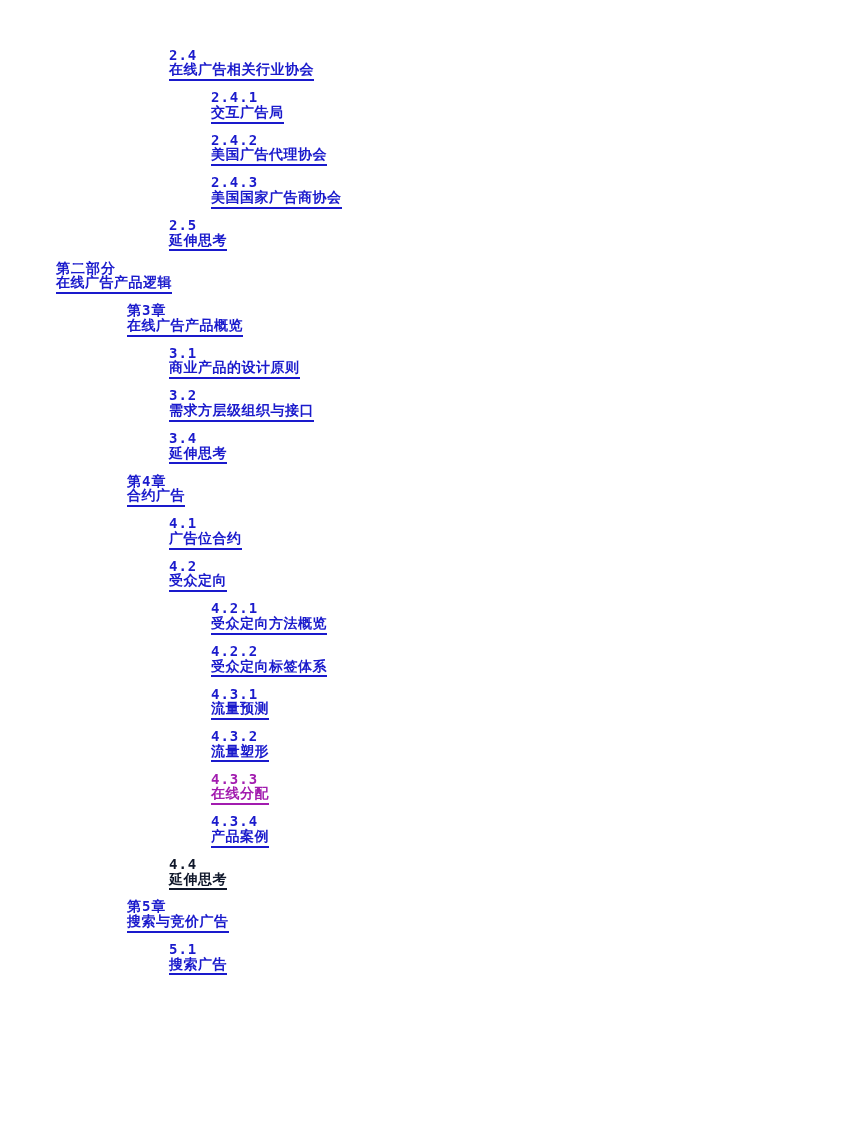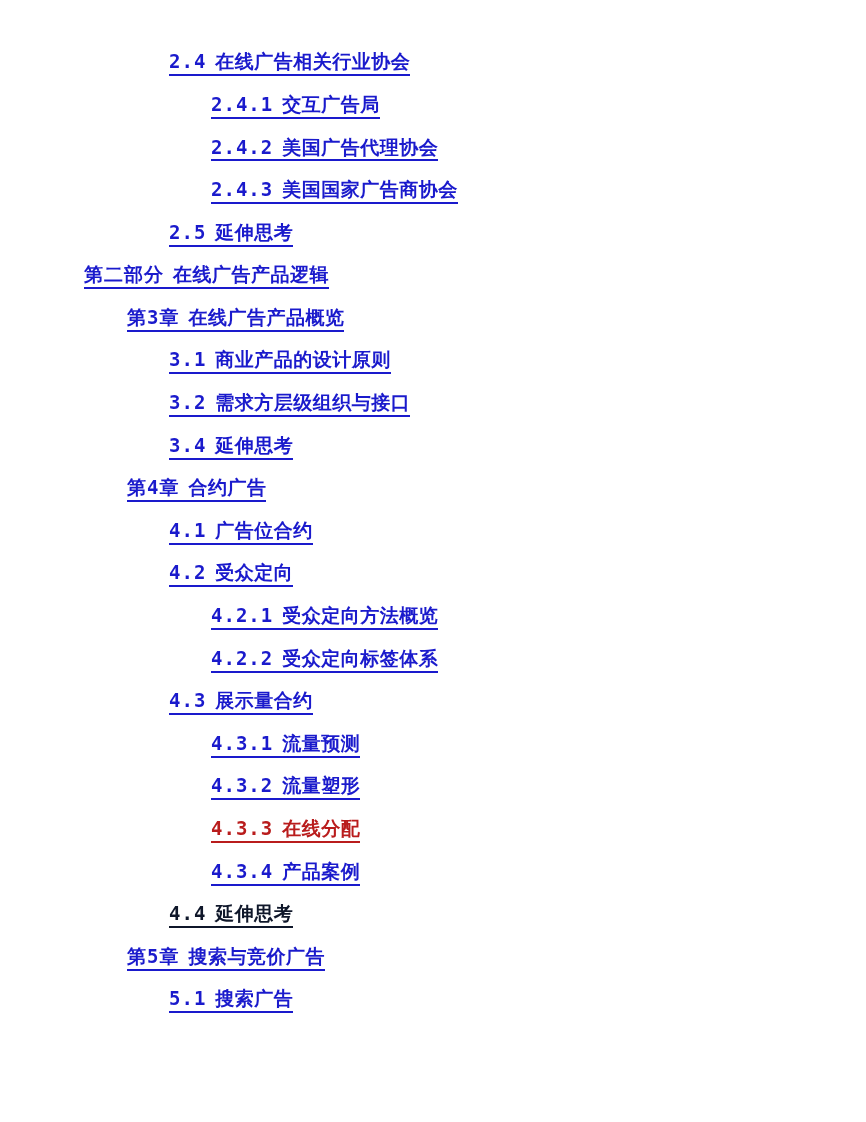--- a/index.html
+++ b/index.html
@@ -24,38 +24,39 @@
     right: 0;
   }
   .toc-row {
     height: 42.6px;
     display: flex;
     align-items: center;
   }
   .toc-link {
     display: inline-flex;
     align-items: baseline;
-    font-size: 19px;
+    font-size: 14px;
     font-weight: 600;
     line-height: 1.05;
     text-decoration: none;
     border-bottom: 2px solid currentColor;
     padding-bottom: 2px;
     cursor: pointer;
     white-space: nowrap;
+    flex-direction: column;
   }
   .toc-link .num {
     font-family: "DejaVu Sans Mono", monospace;
     letter-spacing: 1px;
     margin-right: 9px;
   }
   .toc-link .title {
     letter-spacing: 0.5px;
   }
-  .lvl-0 { margin-left: 84px; }
+  .lvl-0 { margin-left: 56px; }
   .lvl-1 { margin-left: 127px; }
   .lvl-2 { margin-left: 169px; }
   .lvl-3 { margin-left: 211px; text-align: right; }
 </style>
 </head>
 <body>
 
 <div class="page">
   <div class="toc" id="toc-list">
       <div class="toc-row">
@@ -142,39 +143,33 @@
           <span class="title">受众定向方法概览</span>
         </a>
       </div>
       <div class="toc-row">
         <a class="toc-link lvl-3" href="javascript:void(0)" style="color: rgb(26, 26, 204);">
           <span class="num">4.2.2</span>
           <span class="title">受众定向标签体系</span>
         </a>
       </div>
       <div class="toc-row">
-        <a class="toc-link lvl-2" href="javascript:void(0)" style="color: rgb(26, 26, 204);">
-          <span class="num">4.3</span>
-          <span class="title">展示量合约</span>
-        </a>
-      </div>
-      <div class="toc-row">
         <a class="toc-link lvl-3" href="javascript:void(0)" style="color: rgb(26, 26, 204);">
           <span class="num">4.3.1</span>
           <span class="title">流量预测</span>
         </a>
       </div>
       <div class="toc-row">
         <a class="toc-link lvl-3" href="javascript:void(0)" style="color: rgb(26, 26, 204);">
           <span class="num">4.3.2</span>
           <span class="title">流量塑形</span>
         </a>
       </div>
       <div class="toc-row">
-        <a class="toc-link lvl-3" href="javascript:void(0)" style="color: #b91c1c;">
+        <a class="toc-link lvl-3" href="javascript:void(0)" style="color: #a21caf;">
           <span class="num">4.3.3</span>
           <span class="title">在线分配</span>
         </a>
       </div>
       <div class="toc-row">
         <a class="toc-link lvl-3" href="javascript:void(0)" style="color: rgb(26, 26, 204);">
           <span class="num">4.3.4</span>
           <span class="title">产品案例</span>
         </a>
       </div>

